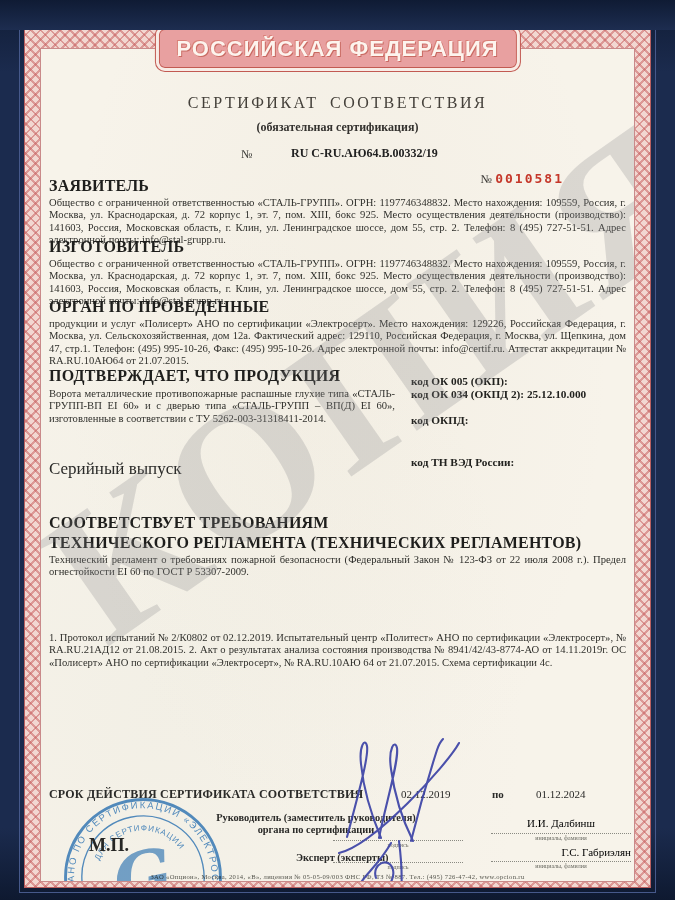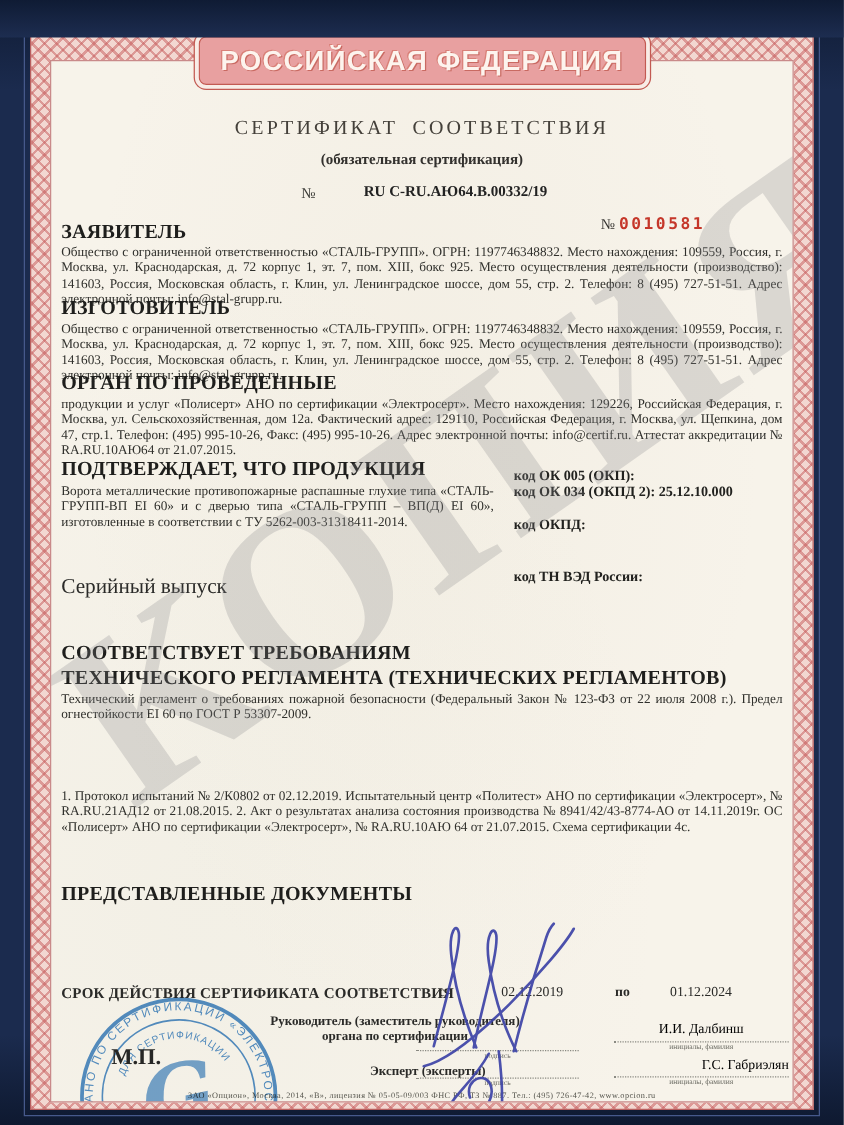--- a/index.html
+++ b/index.html
@@ -144,23 +144,20 @@
       <div class="sec" style="top:465px;">
         <div class="h">СООТВЕТСТВУЕТ ТРЕБОВАНИЯМ</div>
         <div class="h" style="margin-top:2px;">ТЕХНИЧЕСКОГО РЕГЛАМЕНТА (ТЕХНИЧЕСКИХ РЕГЛАМЕНТОВ)</div>
         <div class="b" style="margin-top:2px;">Технический регламент о требованиях пожарной безопасности (Федеральный Закон № 123-ФЗ от 22 июля 2008 г.). Предел огнестойкости EI 60 по ГОСТ Р 53307-2009.</div>
       </div>
 
       <div class="sec" style="top:571px;">
         <div class="b" style="margin-top:12px;">1. Протокол испытаний № 2/К0802 от 02.12.2019. Испытательный центр «Политест» АНО по сертификации «Электросерт», № RA.RU.21АД12 от 21.08.2015. 2. Акт о результатах анализа состояния производства № 8941/42/43-8774-АО от 14.11.2019г. ОС «Полисерт» АНО по сертификации «Электросерт», № RA.RU.10АЮ 64 от 21.07.2015. Схема сертификации 4с.</div>
       </div>
 
-      <div class="sec" style="top:658px;">
-        <div class="h">ПРЕДСТАВЛЕННЫЕ ДОКУМЕНТЫ</div>
-      </div>
 
       <div class="sec validity">
         <span class="vl">СРОК ДЕЙСТВИЯ СЕРТИФИКАТА СООТВЕТСТВИЯ</span>
         <span class="vfl">с</span>
         <span class="vf">02.12.2019</span>
         <span class="vtl">по</span>
         <span class="vt">01.12.2024</span>
       </div>
 
       <div class="sec sig role1">

